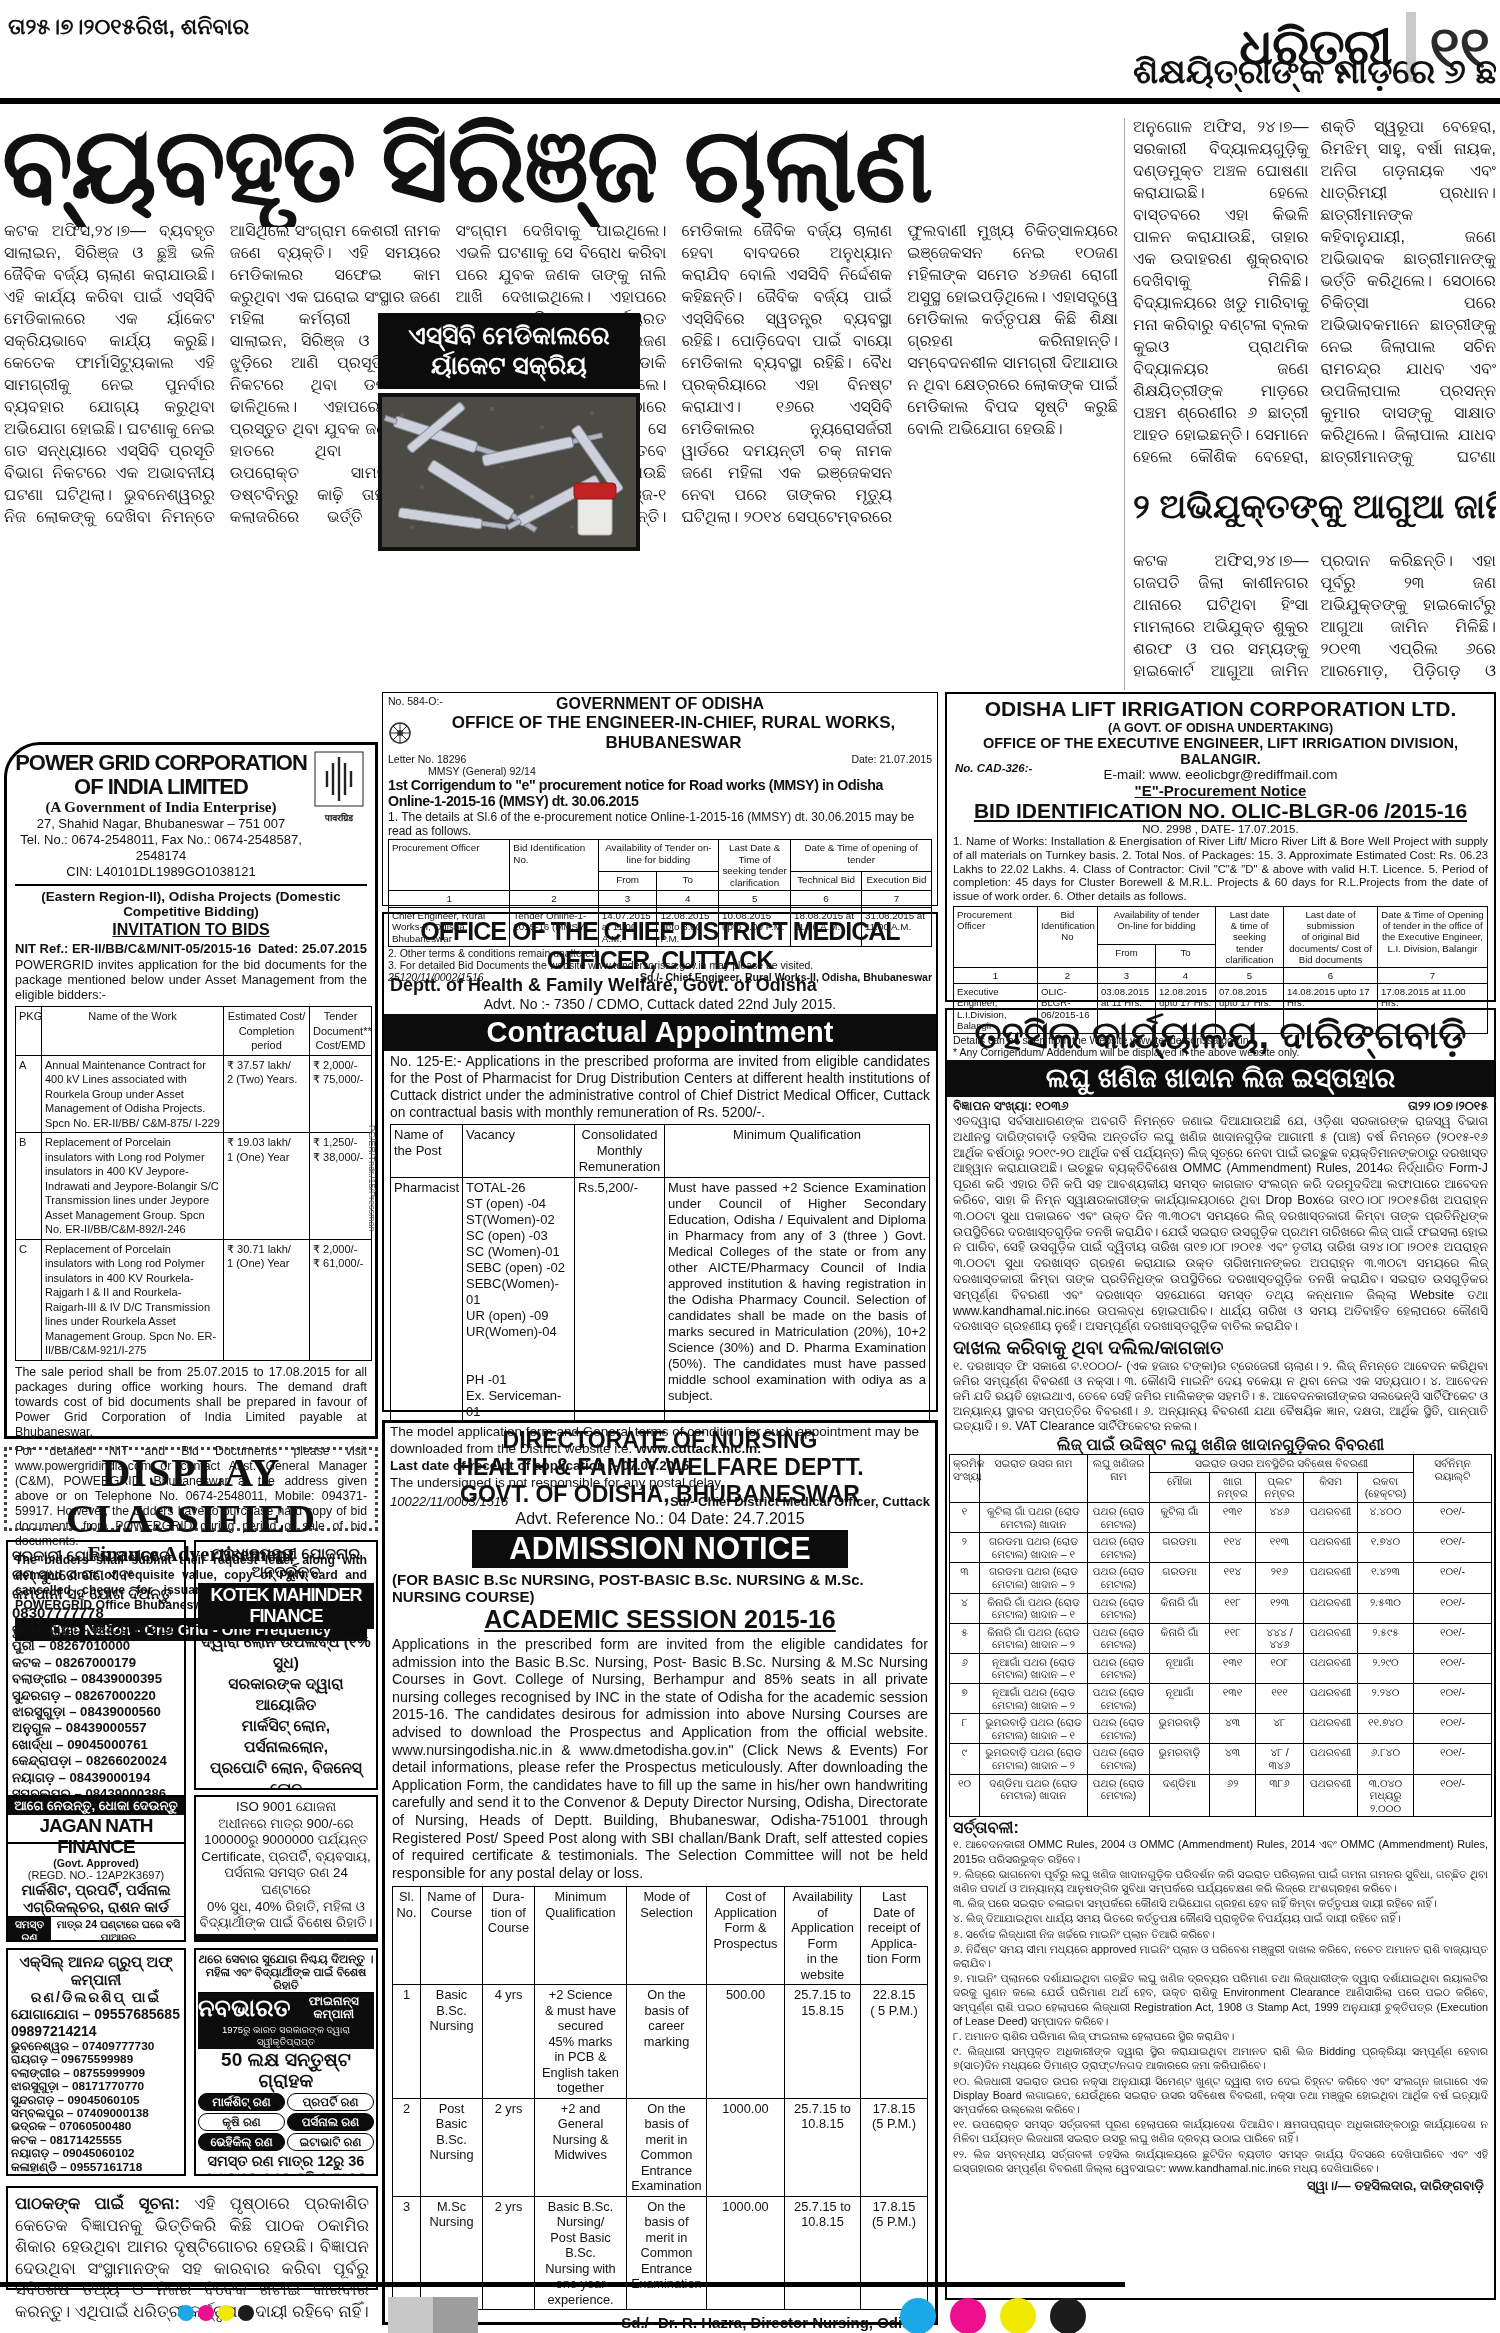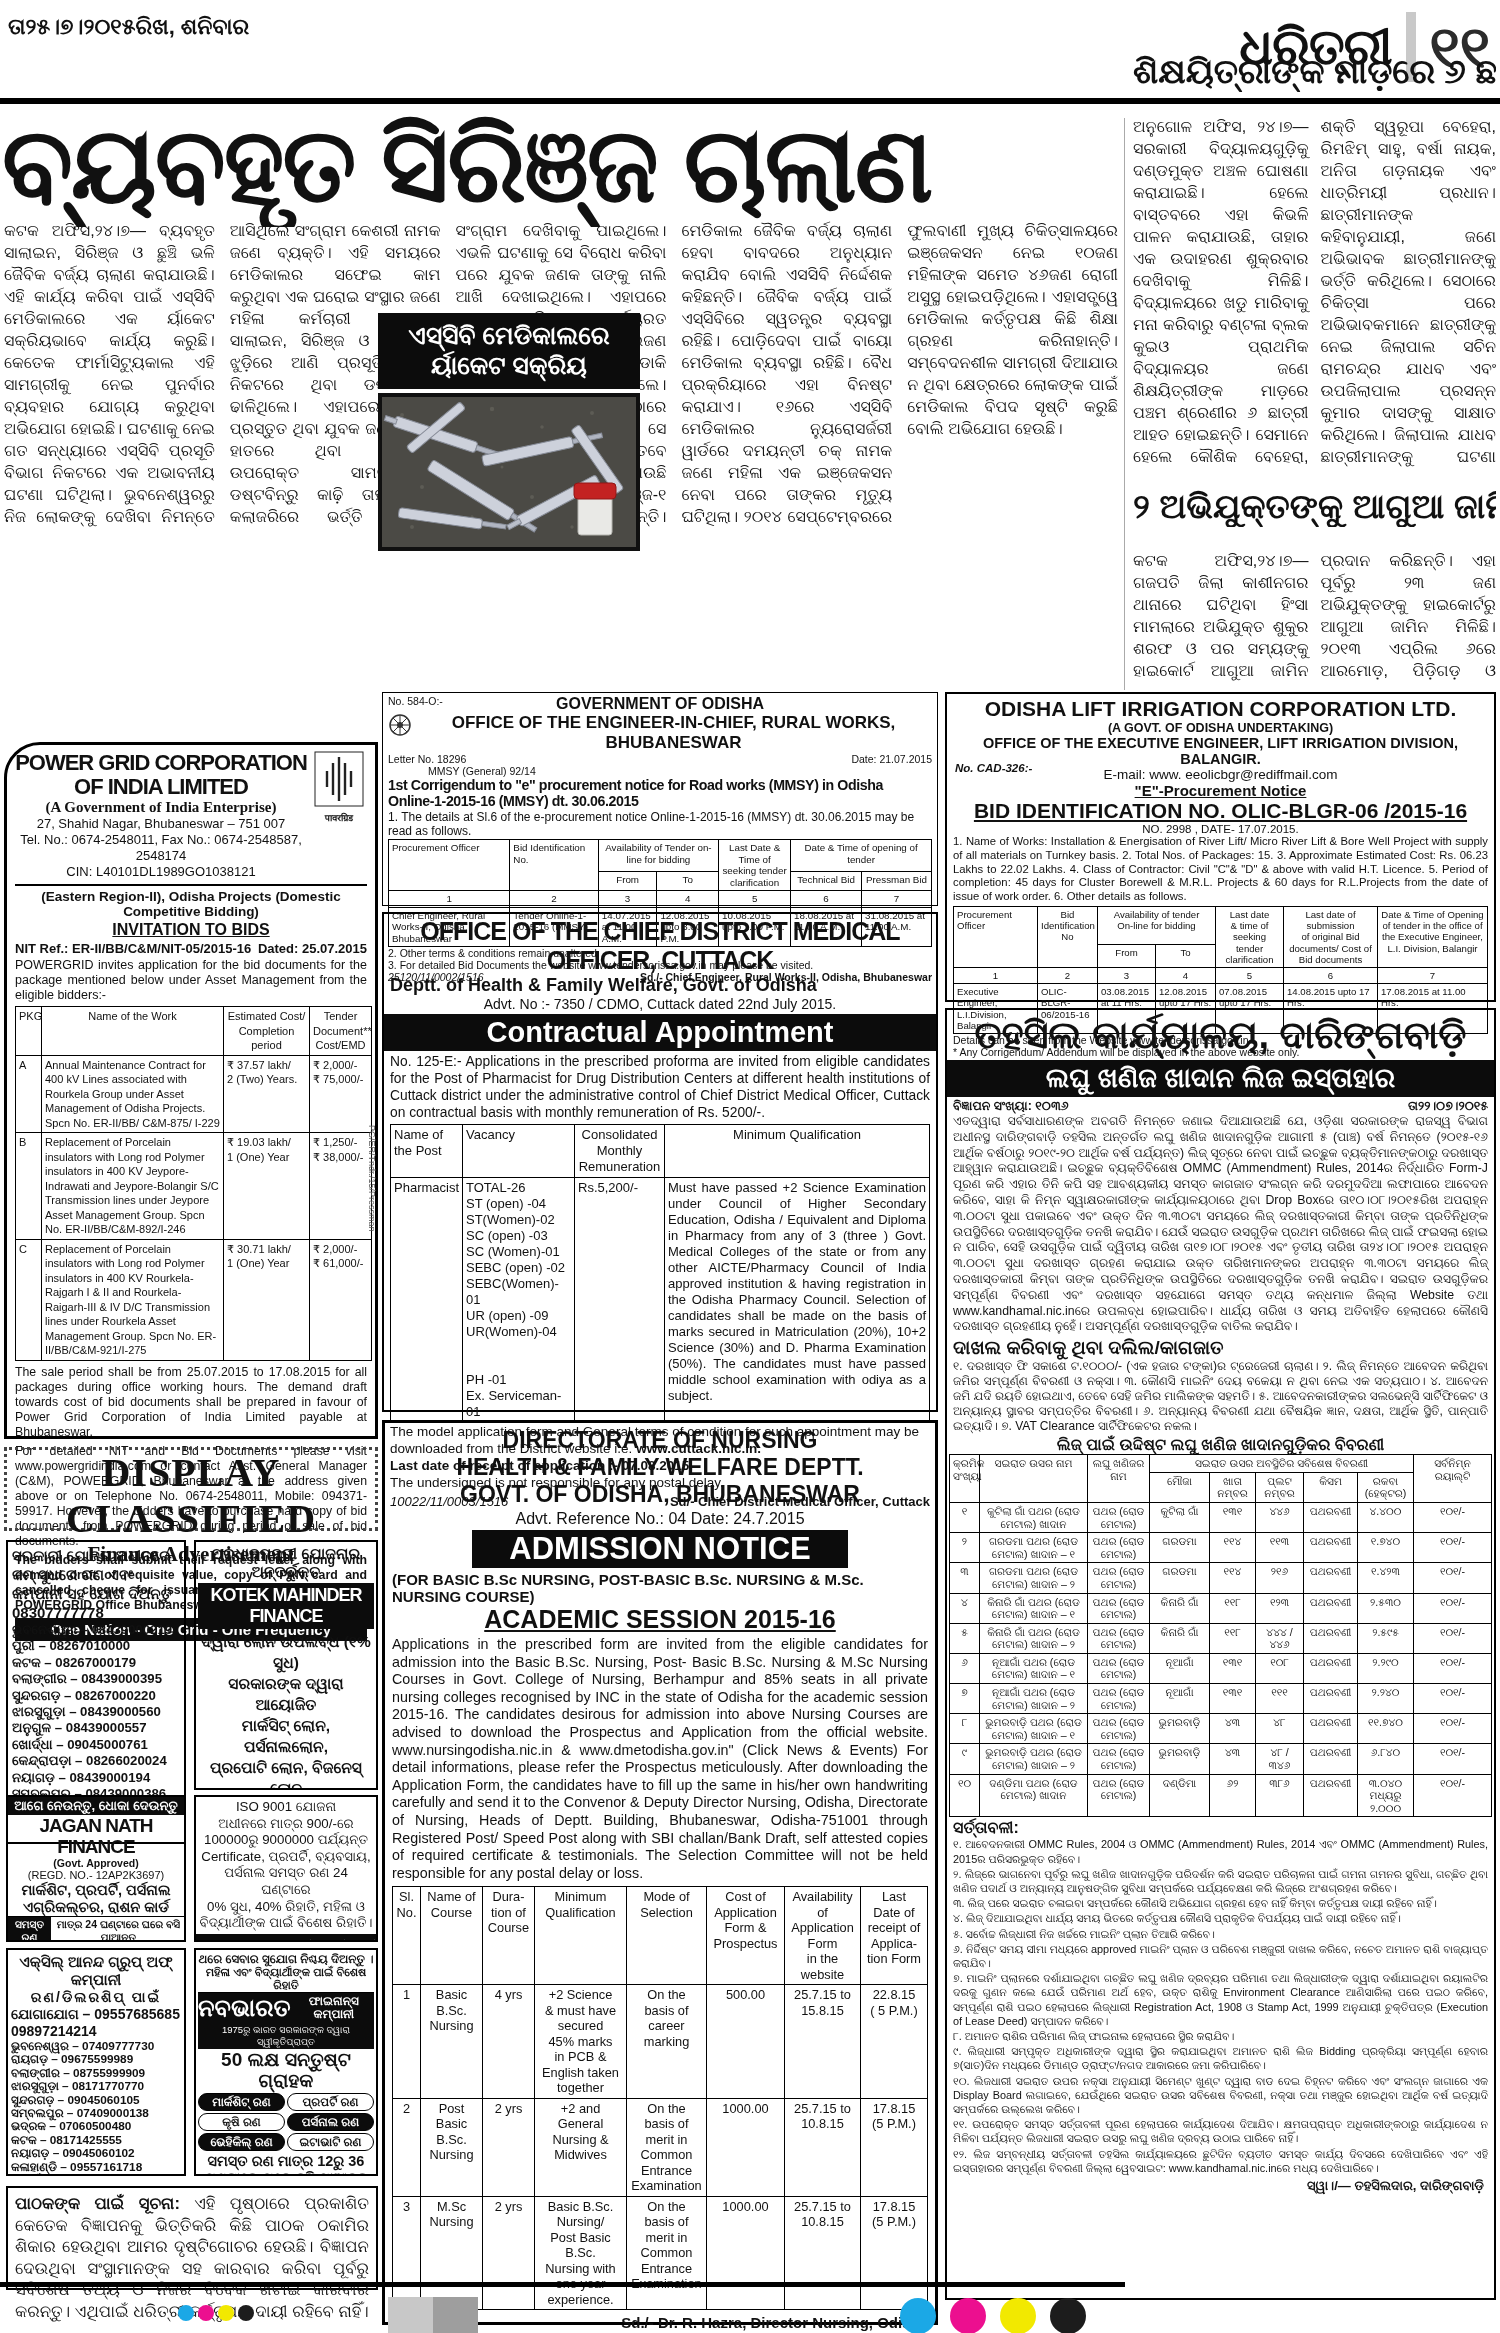--- a/index.html
+++ b/index.html
@@ -321,21 +321,21 @@
     <div id="pg-slogan" class="bar">One Nation - One Grid - One Frequency</div>
     <div class="abs" id="pg-side">PG/ER/Tndr./15/Pressman</div>
   </div>
 
   <div class="abs" id="gov">
     <div class="gov-meta">
       <span>No. 584-O:-</span>
       <span></span>
     </div>
     <div class="t1" style="margin-top:-12px">GOVERNMENT OF ODISHA</div>
-    <div style="display:flex;align-items:flex-start;gap:3px">
+    <div style="display:flex;align-items:center;gap:3px">
       <svg width="24" height="24" viewBox="0 0 24 24">
         <circle cx="12" cy="12" r="10" fill="none" stroke="#333" stroke-width="1.5"></circle>
         <circle cx="12" cy="12" r="3" fill="#333"></circle>
         <g stroke="#333">
             <line x1="12" y1="2" x2="12" y2="22"></line>
             <line x1="2" y1="12" x2="22" y2="12"></line>
             <line x1="5" y1="5" x2="19" y2="19"></line>
             <line x1="19" y1="5" x2="5" y2="19"></line>
           </g>
       </svg>
@@ -366,21 +366,21 @@
         <td rowspan="2">Procurement Officer</td>
         <td rowspan="2">Bid Identification No.</td>
         <td colspan="2" class="ctr">Availability of Tender on-line for bidding</td>
         <td rowspan="2" class="ctr">Last Date &amp; Time of seeking tender clarification</td>
         <td colspan="2" class="ctr">Date &amp; Time of opening of tender</td>
       </tr>
       <tr>
         <td class="ctr">From</td>
         <td class="ctr">To</td>
         <td class="ctr">Technical Bid</td>
-        <td class="ctr">Pressman Bid</td>
+        <td class="ctr">Execution Bid</td>
       </tr>
       <tr class="ctr">
         <td>1</td>
             <td>2</td>
             <td>3</td>
         <td>4</td>
             <td>5</td>
             <td>6</td>
         <td>7</td>
       </tr>

